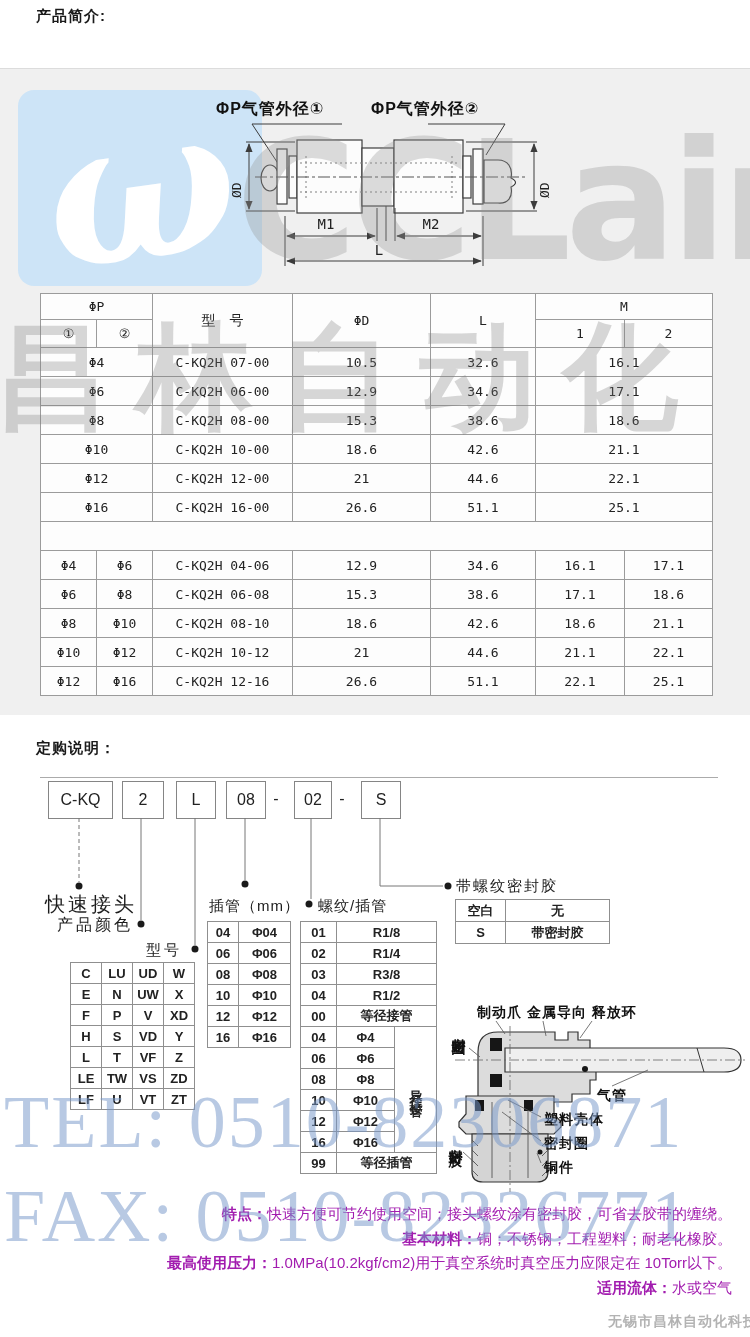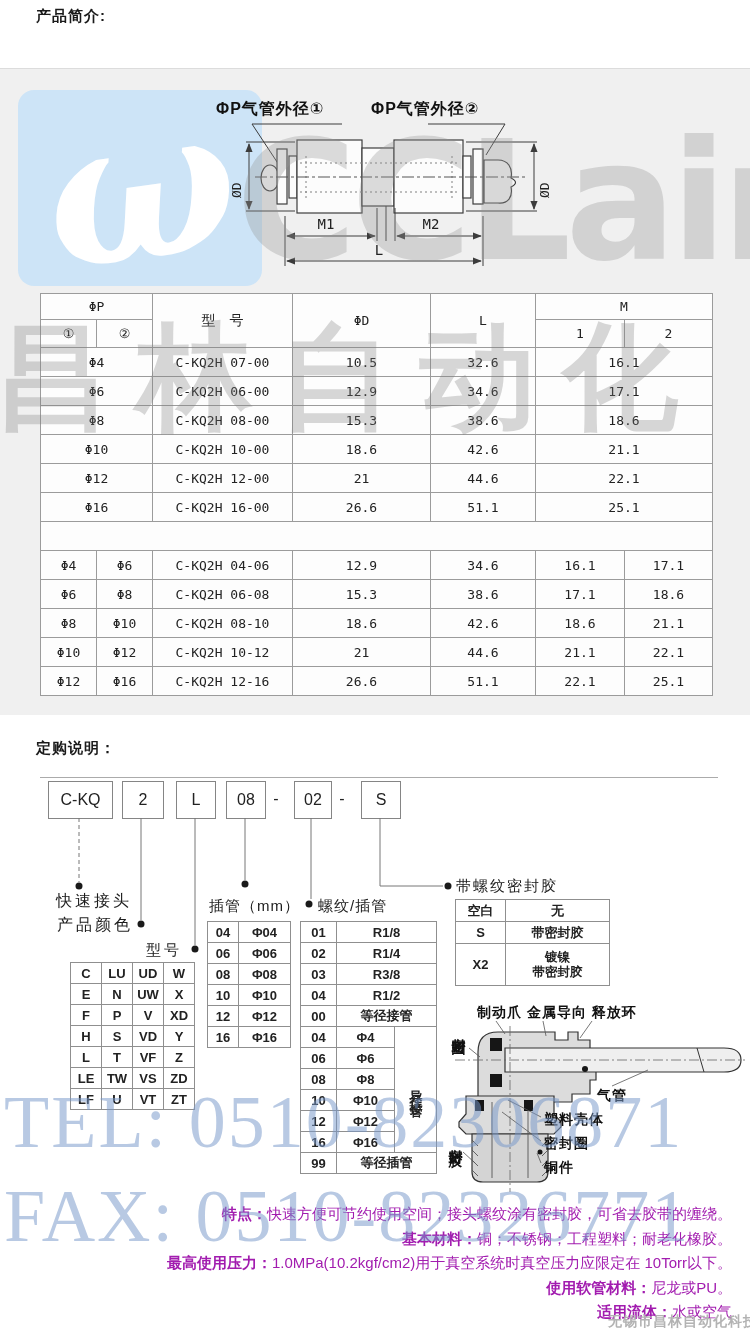--- a/index.html
+++ b/index.html
@@ -272,21 +272,21 @@
       <g fill="#1a1a1a">
         <circle cx="79" cy="886" r="3.5"></circle>
         <circle cx="141" cy="924" r="3.5"></circle>
         <circle cx="195" cy="949" r="3.5"></circle>
         <circle cx="245" cy="884" r="3.5"></circle>
         <circle cx="309" cy="904" r="3.5"></circle>
         <circle cx="448" cy="886" r="3.5"></circle>
       </g>
     </svg>
 
-    <div class="abs order-label" style="left:56px;top:891px;font-size:16px;">快速接头</div>
+    <div class="abs order-label" style="left:45px;top:891px;font-size:20px;">快速接头</div>
     <div class="abs order-label" style="left:57px;top:915px;font-size:16px;">产品颜色</div>
     <div class="abs order-label" style="left:146px;top:941px;">型号</div>
     <div class="abs order-label" style="left:209px;top:897px;letter-spacing:1px;">插管（mm）</div>
     <div class="abs order-label" style="left:318px;top:897px;letter-spacing:1px;">螺纹/插管</div>
     <div class="abs order-label" style="left:456px;top:877px;letter-spacing:2px;">带螺纹密封胶</div>
 
     <table class="abs mini" style="left:70px;top:962px;">
       <colgroup>
           <col style="width:31px">
           <col style="width:31px">
@@ -438,25 +438,20 @@
         </colgroup>
       <tbody>
           <tr>
         <td style="height:21px;">空白</td>
         <td>无</td>
           </tr>
       <tr>
         <td style="height:21px;">S</td>
         <td>带密封胶</td>
           </tr>
-      <tr>
-        <td style="height:41px;">X2</td>
-        <td class="x2cell">镀镍
-带密封胶</td>
-          </tr>
     </tbody>
       </table>
 
     <svg class="abs" style="left:440px;top:1018px;" width="310" height="200" viewBox="440 1018 310 200">
 
       <path d="M478 1102 V1052 Q478 1032 498 1032 H555 V1040 H568 V1032 H578 V1040 H590 V1055 H596 V1080 H590 V1094 H572 V1102 Z" fill="#dcdcdc" stroke="#333" stroke-width="1.2"></path>
 
       <path d="M505 1048 H724 Q741 1048 741 1060 Q741 1072 724 1072 H505 Z" fill="#efefef" stroke="#333" stroke-width="1.2"></path>
       <line x1="697" y1="1048" x2="704" y2="1072" stroke="#333" stroke-width="1"></line>
 
@@ -515,23 +510,20 @@
       <div class="feat-row">
         <span class="feat-label">特点：</span><span>快速方便可节约使用空间；接头螺纹涂有密封胶，可省去胶带的缠绕。</span>
       </div>
       <div class="feat-row">
         <span class="feat-label">基本材料：</span><span>铜；不锈钢；工程塑料；耐老化橡胶。</span>
       </div>
       <div class="feat-row">
         <span class="feat-label">最高使用压力：</span><span>1.0MPa(10.2kgf/cm2)用于真空系统时真空压力应限定在 10Torr以下。</span>
       </div>
       <div class="feat-row">
-        <span class="feat-label">使用软管材料：</span><span>尼龙或PU。</span>
-      </div>
-      <div class="feat-row">
         <span class="feat-label">适用流体：</span><span>水或空气</span>
       </div>
     </div>
 
     <div class="abs company" style="left:608px;top:1313px;">无锡市昌林自动化科技</div>
   </div>
 
   <div class="wm wm-brand">CCLair</div>
   <div class="wm wm-cn">昌林自动化</div>
   <div class="wm wm-tel">TEL: 0510-82306871</div>

